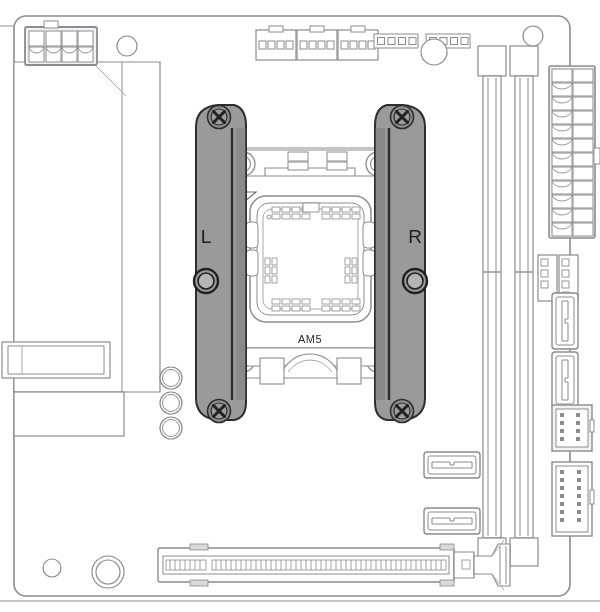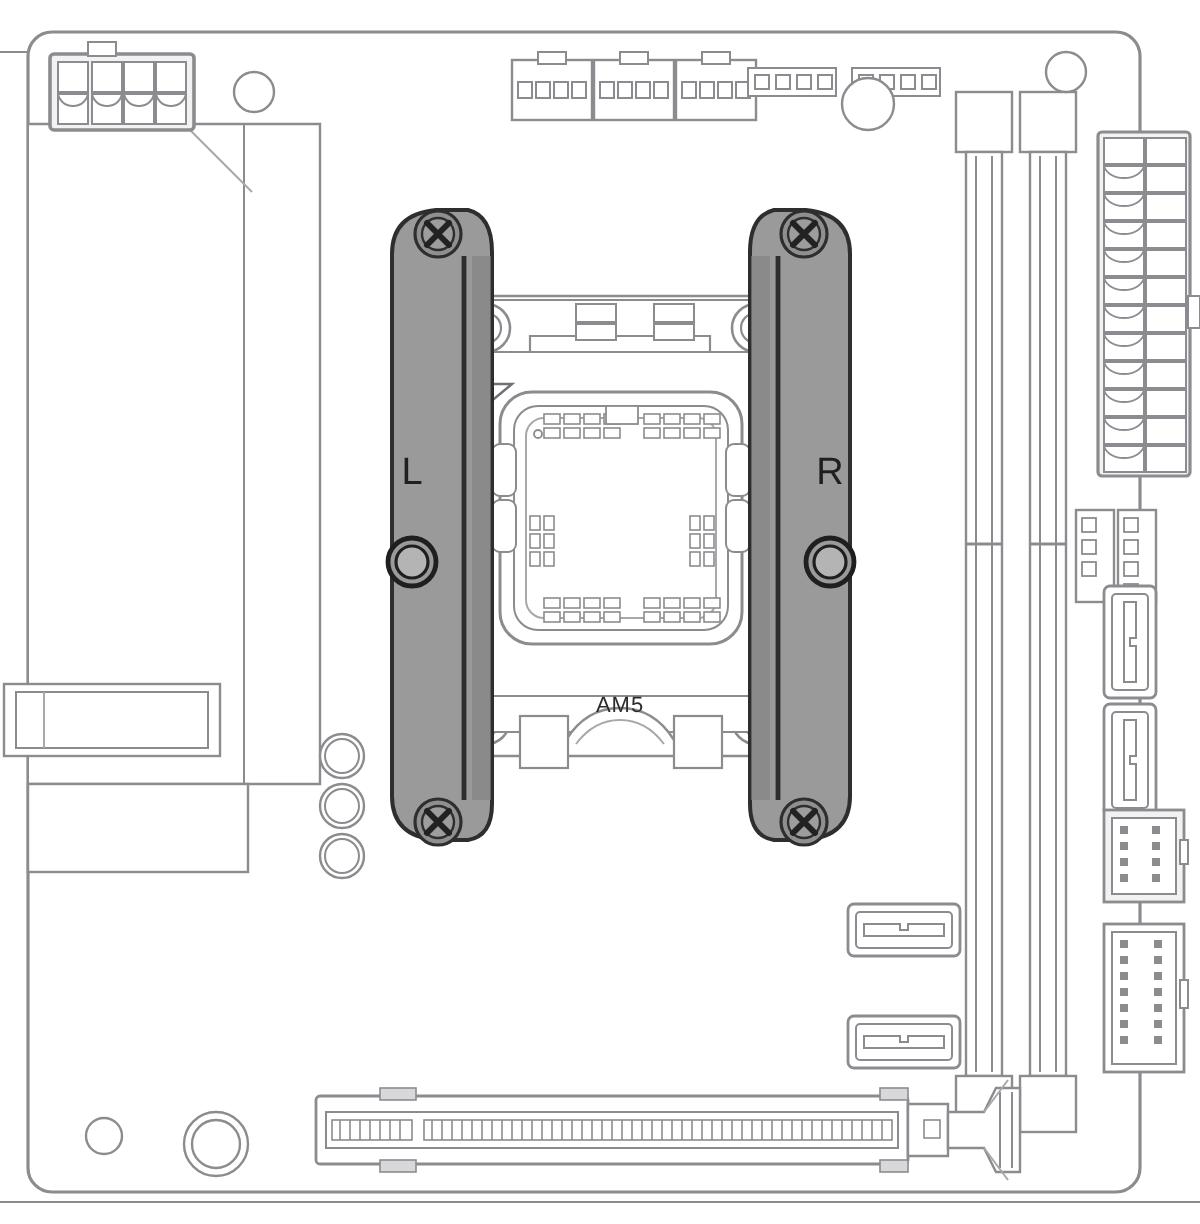--- a/index.html
+++ b/index.html
@@ -479,19 +479,19 @@
       </g>
       <g>
           <use href="#screw" x="402" y="117"></use>
         </g>
       <g>
           <use href="#screw" x="402" y="411"></use>
         </g>
     </g>
   </svg>
 
-  <div class="lbl" style="left:282px;top:347px;width:56px;text-align:center;font-size:11px;letter-spacing:0.5px;">AM5</div>
+  <div class="lbl" style="left:282px;top:333px;width:56px;text-align:center;font-size:11px;letter-spacing:0.5px;">AM5</div>
 
   <div class="lbl" style="left:194px;top:226px;width:24px;text-align:center;font-size:19px;color:#1f1f1f;">L</div>
 
   <div class="lbl" style="left:403px;top:226px;width:24px;text-align:center;font-size:19px;color:#1f1f1f;">R</div>
 
 </div>
 
 </body></html>

